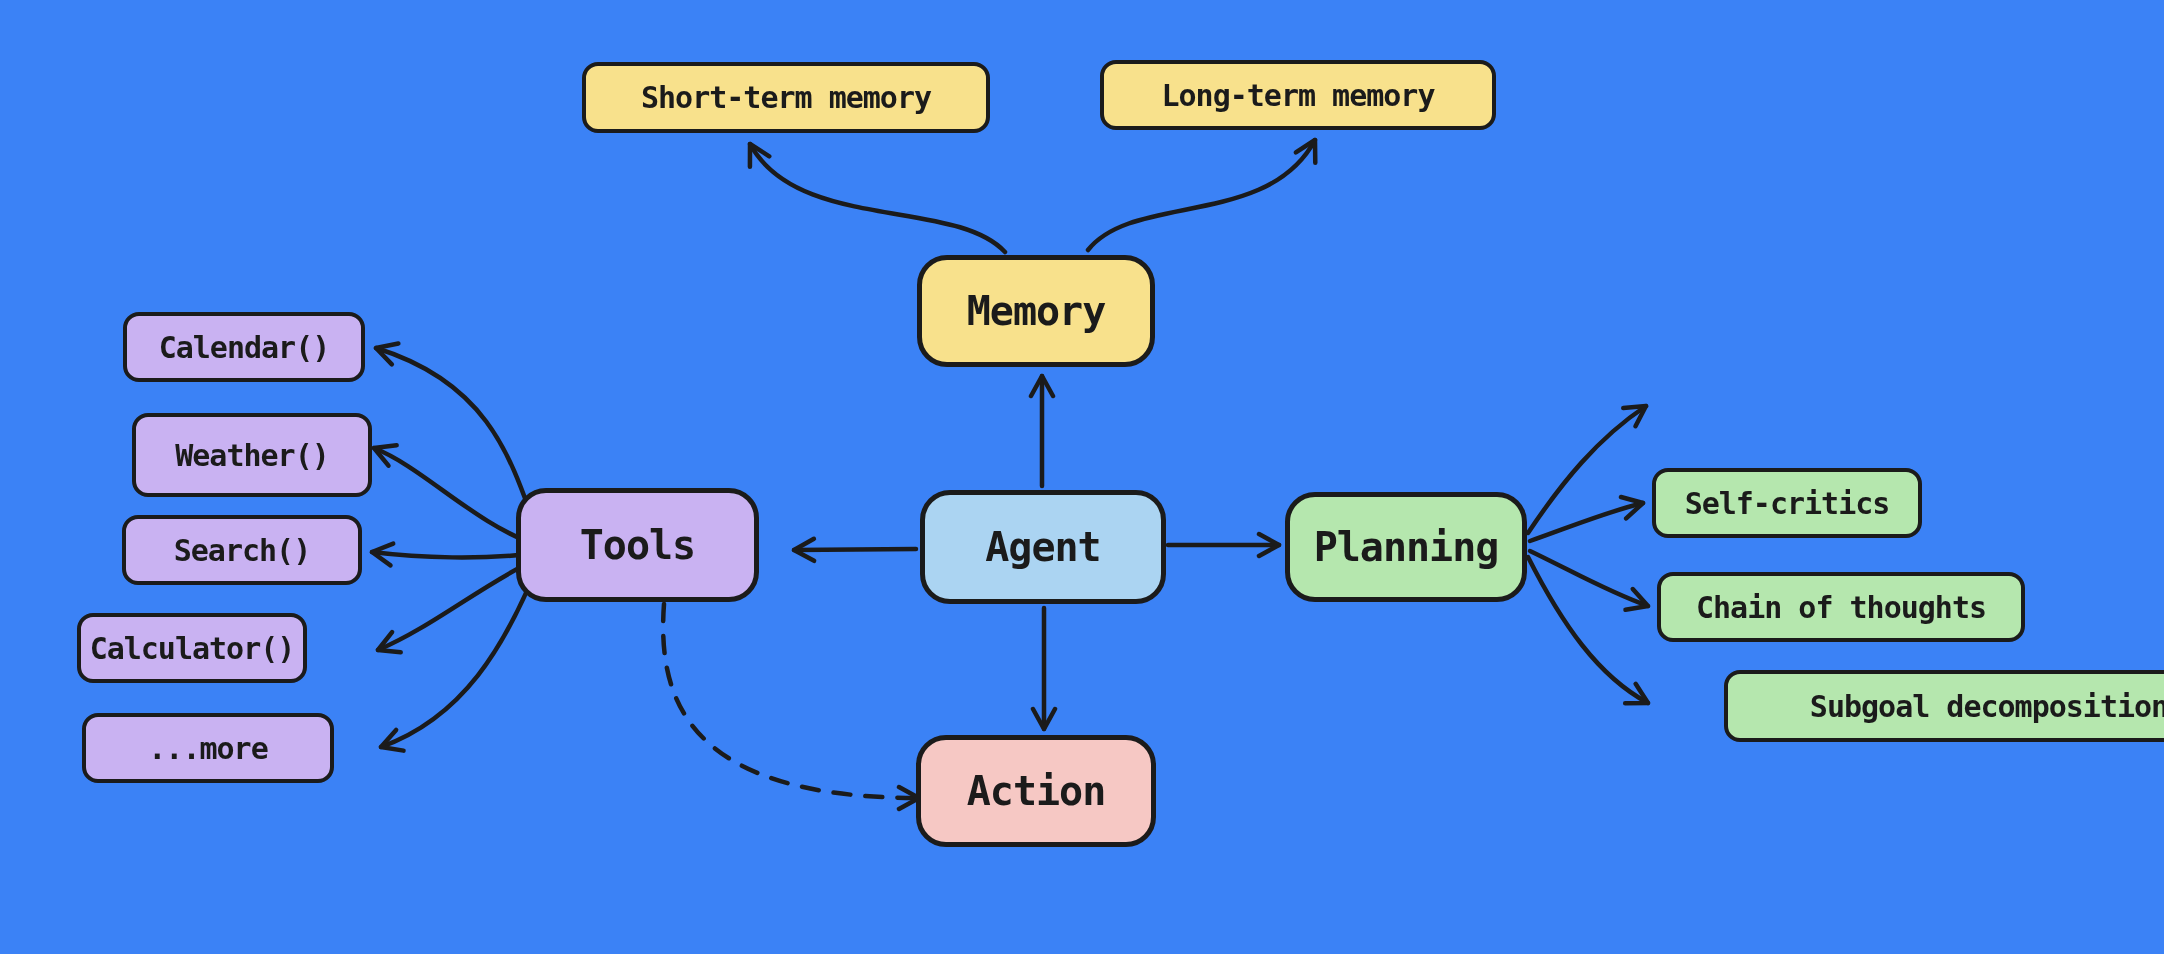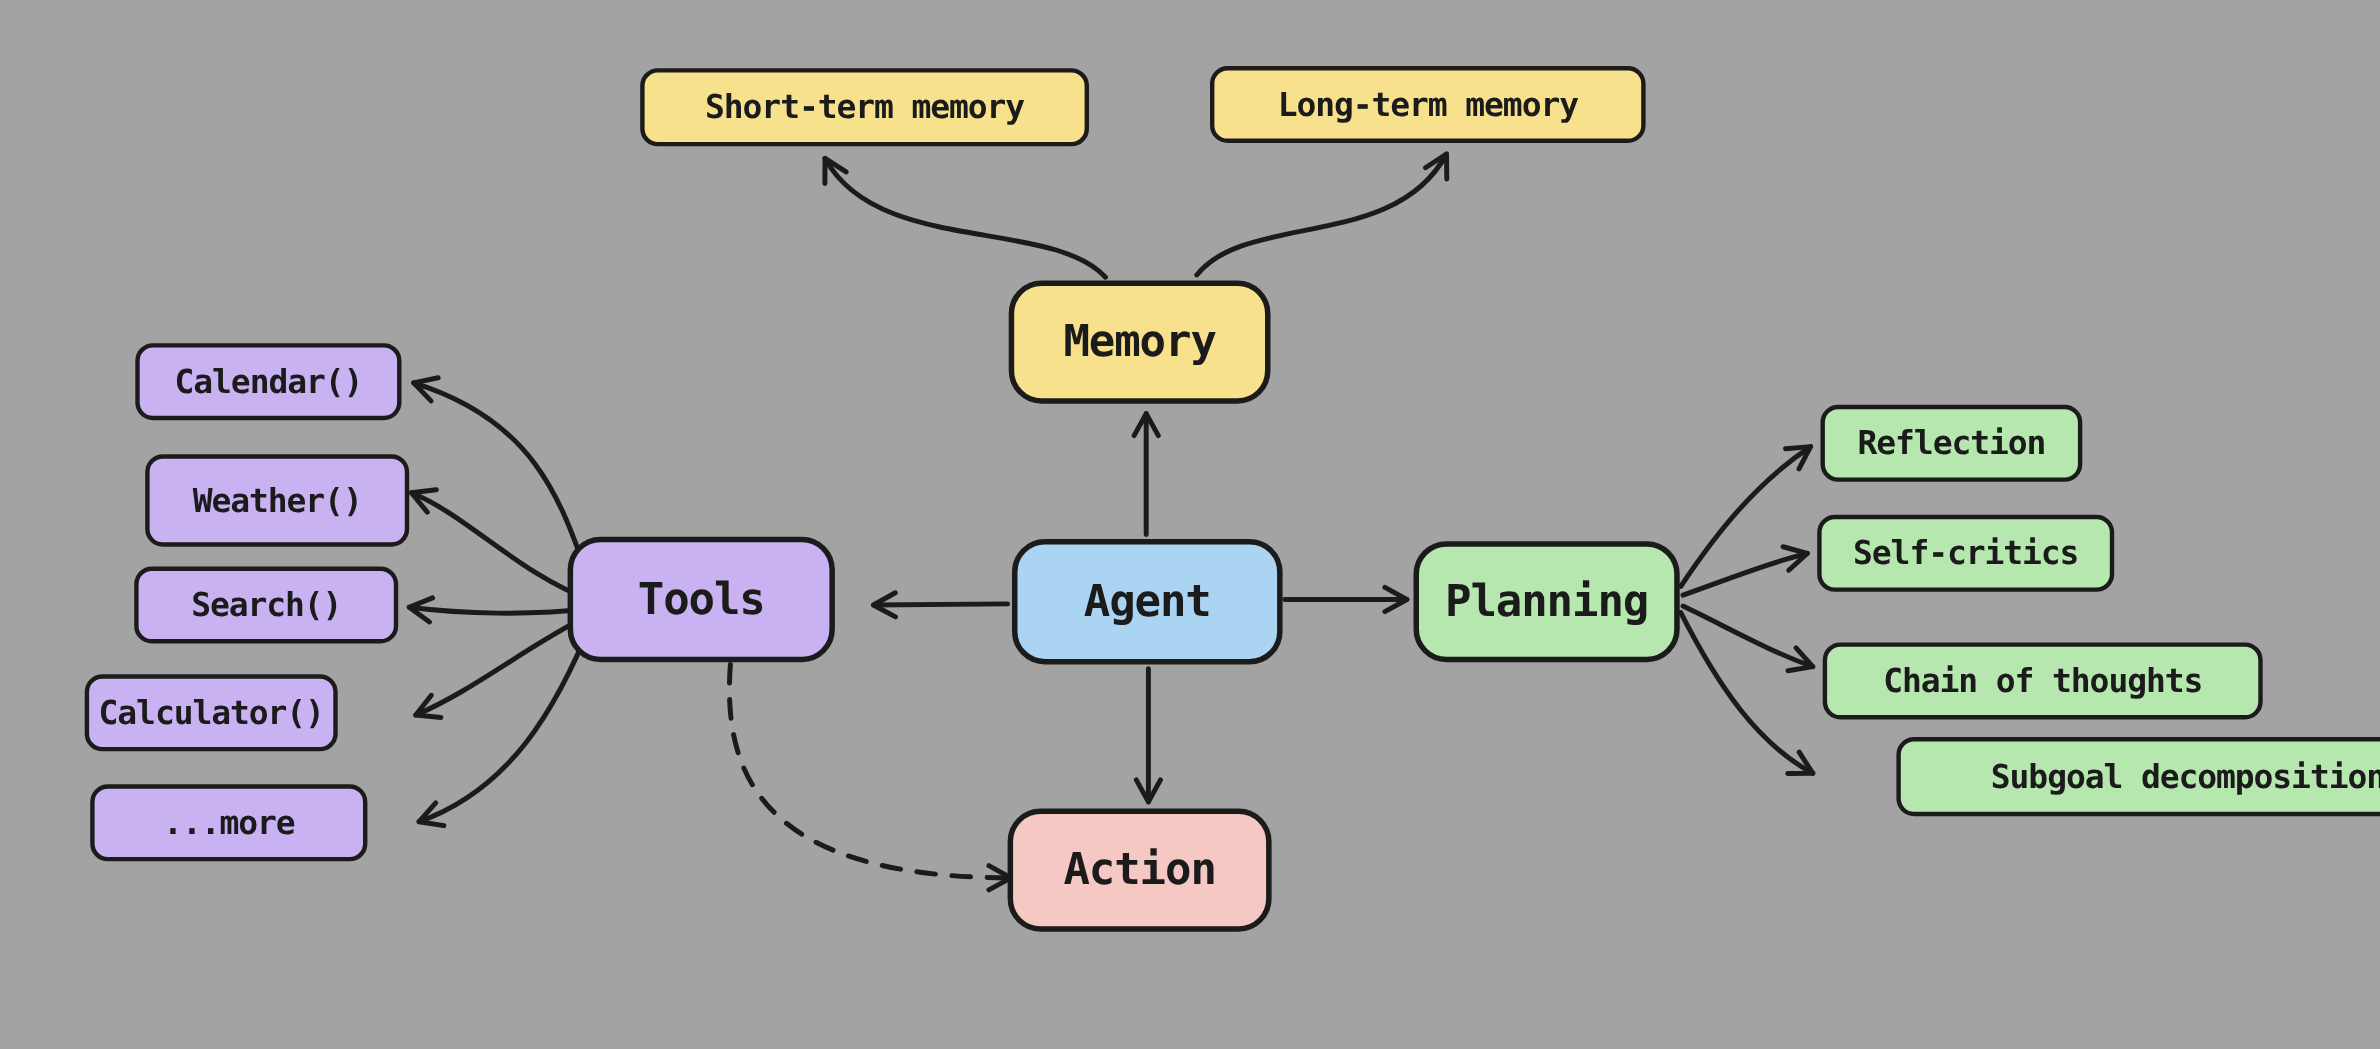--- a/index.html
+++ b/index.html
@@ -8,21 +8,21 @@
     --c-purple:#c9b2f2;
     --c-blue:#abd4f2;
     --c-green:#b5e7ae;
     --c-pink:#f6c8c4;
     --c-text:#1b1b1b;
   }
   html,body{margin:0;padding:0;background:#ffffff;}
   .canvas{
     position:relative;
     width:2164px;height:954px;
-    background:#a3a3a3;
+    background:#3b82f6;
     overflow:hidden;
     font-family:"DejaVu Sans Mono","Liberation Mono",monospace;
   }
   .edges{position:absolute;left:0;top:0;width:100%;height:100%;}
   .edge{
     fill:none;
     stroke:var(--c-stroke);
     stroke-width:4.5;
     stroke-linecap:round;
   }
@@ -117,26 +117,23 @@
   <div class="node small fill-purple" style="left:122px;top:515px;width:240px;height:70px">
     <span>Search()</span>
   </div>
   <div class="node small fill-purple" style="left:77px;top:613px;width:230px;height:70px">
     <span>Calculator()</span>
   </div>
   <div class="node small fill-purple" style="left:82px;top:713px;width:252px;height:70px">
     <span>...more</span>
   </div>
 
-  <div class="node small fill-green" style="left:1655px;top:368px;width:238px;height:70px">
-    <span>Reflection</span>
-  </div>
   <div class="node small fill-green" style="left:1652px;top:468px;width:270px;height:70px">
     <span>Self-critics</span>
   </div>
-  <div class="node small fill-green" style="left:1657px;top:584px;width:400px;height:70px">
+  <div class="node small fill-green" style="left:1657px;top:572px;width:368px;height:70px">
     <span>Chain of thoughts</span>
   </div>
   <div class="node small fill-green" style="left:1724px;top:670px;width:530px;height:72px">
     <span>Subgoal decomposition</span>
   </div>
 
 </div>
 
 </body></html>

